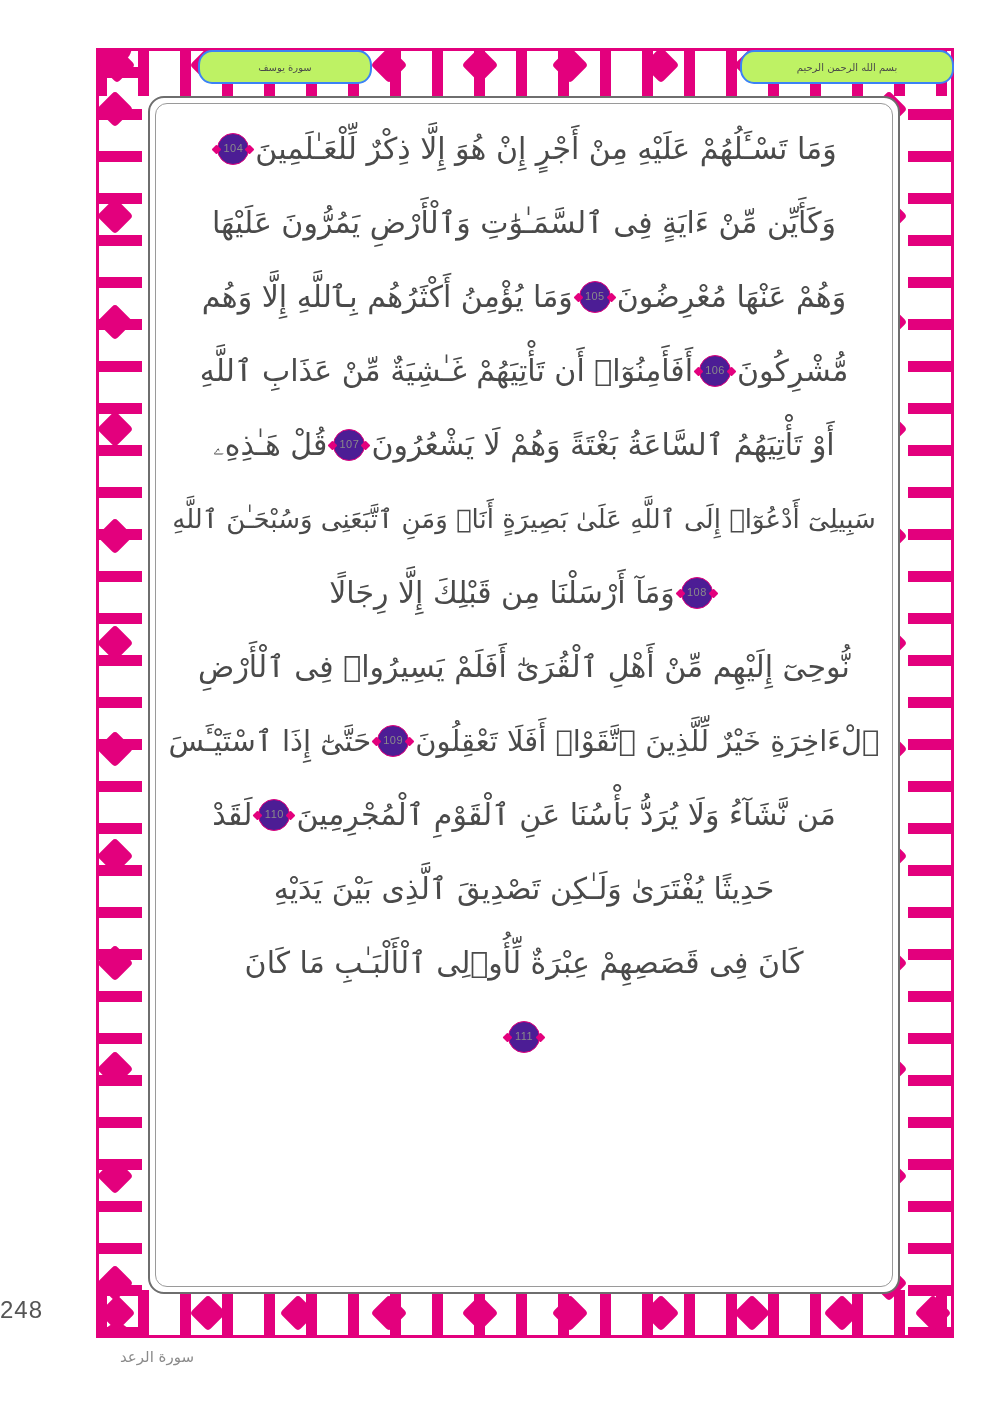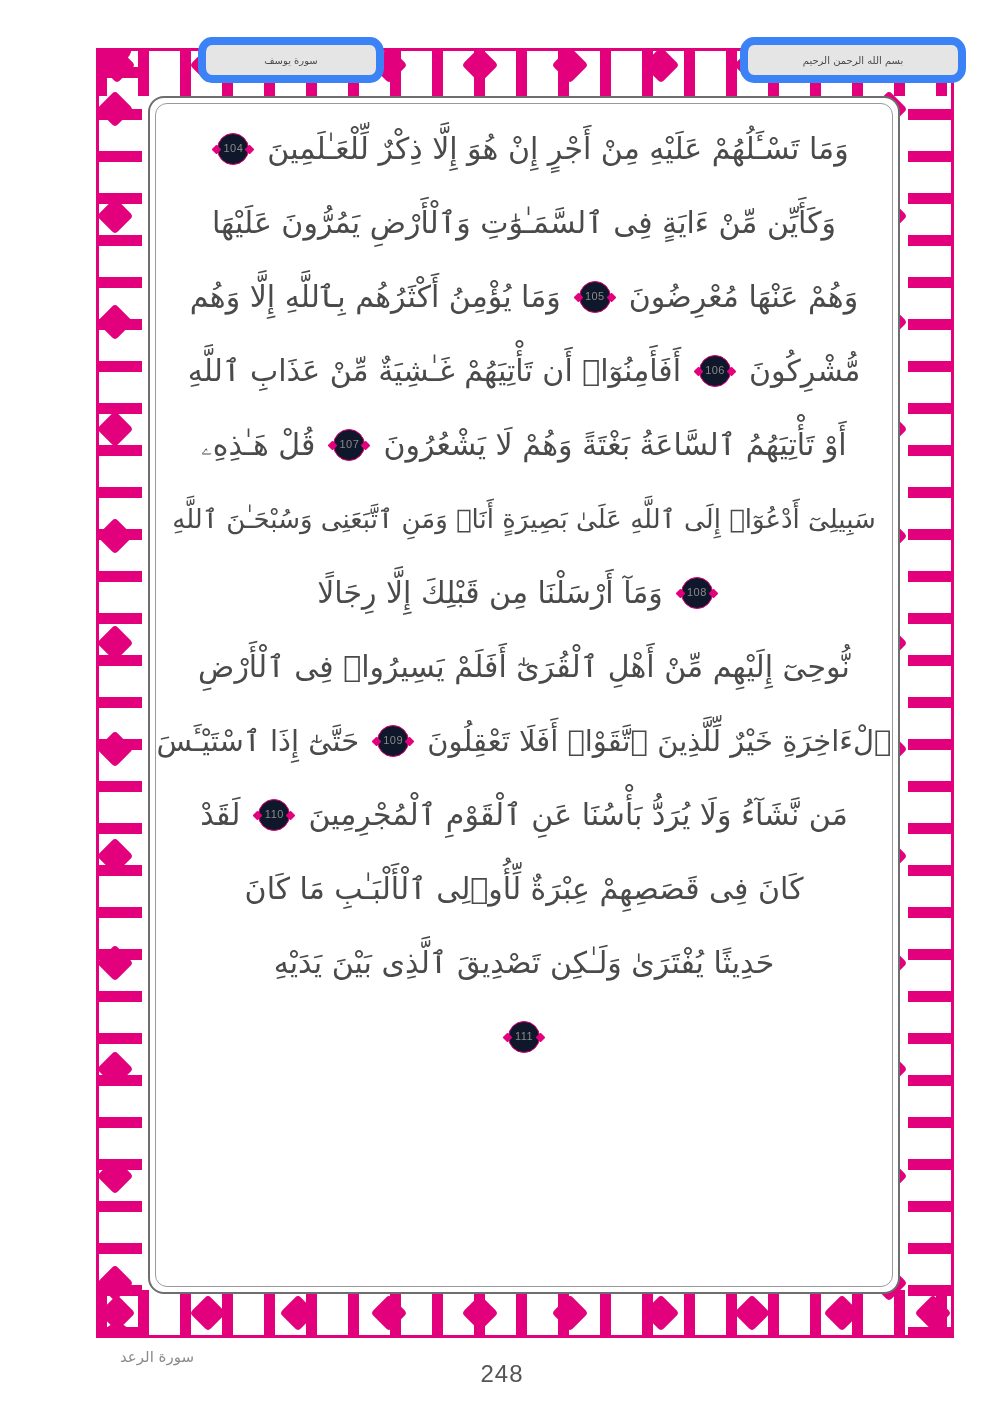--- a/index.html
+++ b/index.html
@@ -108,25 +108,25 @@
     position: absolute;
     left: 5px; top: 5px; right: 5px; bottom: 5px;
     border: 1px solid #9a9a9a;
     border-radius: 12px;
     pointer-events: none;
   }
 
   
   .cartouche {
     position: absolute;
-    top: 37px;
+    top: 50px;
     height: 30px;
-    border: 8px solid #3b82f6;
+    border: 2px solid #3b82f6;
     border-radius: 14px / 15px;
-    background: #e5e5e5;
+    background: #bef264;
     display: flex;
     align-items: center;
     justify-content: center;
     color: #4a4a4a;
     font-size: 10px;
     direction: rtl;
     white-space: nowrap;
     overflow: hidden;
   }
   .cartouche-right { left: 740px; width: 210px; }
@@ -217,48 +217,47 @@
     padding: 0 14px;
   }
 
   
   .ayah-num {
     display: inline-flex;
     align-items: center;
     justify-content: center;
     width: 30px;
     height: 30px;
-    margin: 0 18px;
+    margin: 0 6px;
     border: 1.5px solid #e3007d;
     border-radius: 50%;
     color: #8a8a8a;
     font-size: 11px;
     font-family: "Liberation Sans", sans-serif;
     position: relative;
     flex: 0 0 auto;
-    background: #0f172a;
+    background: #4c1d95;
   }
   .ayah-num::before,
   .ayah-num::after {
     content: "";
     position: absolute;
     width: 7px; height: 7px;
     background: #e3007d;
     transform: rotate(45deg);
     border-radius: 1px;
   }
   .ayah-num::before { left: -5px; }
   .ayah-num::after  { right: -5px; }
 
   
   .page-number {
     position: absolute;
     left: 0; right: 0;
-    top: 1360px;
-    text-align: center;
+    top: 1296px;
     color: #555555;
     font-family: "Liberation Sans", sans-serif;
     font-size: 24px;
     letter-spacing: 1px;
   }
   .footer-note {
     position: absolute;
     left: 120px;
     top: 1348px;
     color: #8a8a8a;
@@ -373,24 +372,24 @@
         <span>ٱلْءَاخِرَةِ خَيْرٌ لِّلَّذِينَ ٱتَّقَوْا۟ أَفَلَا تَعْقِلُونَ</span>
         <span class="ayah-num">109</span>
         <span>حَتَّىٰٓ إِذَا ٱسْتَيْـَٔسَ</span>
       </div>
       <div class="ayah-line">
         <span>مَن نَّشَآءُ وَلَا يُرَدُّ بَأْسُنَا عَنِ ٱلْقَوْمِ ٱلْمُجْرِمِينَ</span>
         <span class="ayah-num">110</span>
         <span>لَقَدْ</span>
       </div>
       <div class="ayah-line">
+        <span>حَدِيثًا يُفْتَرَىٰ وَلَـٰكِن تَصْدِيقَ ٱلَّذِى بَيْنَ يَدَيْهِ</span>
+      </div>
+      <div class="ayah-line">
         <span>كَانَ فِى قَصَصِهِمْ عِبْرَةٌ لِّأُو۟لِى ٱلْأَلْبَـٰبِ مَا كَانَ</span>
-      </div>
-      <div class="ayah-line">
-        <span>حَدِيثًا يُفْتَرَىٰ وَلَـٰكِن تَصْدِيقَ ٱلَّذِى بَيْنَ يَدَيْهِ</span>
       </div>
       <div class="ayah-line">
         <span class="ayah-num">111</span>
       </div>
     </div>
 
   <div class="page-number">248</div>
   <div class="footer-note">سورة الرعد</div>
 
 </div>

